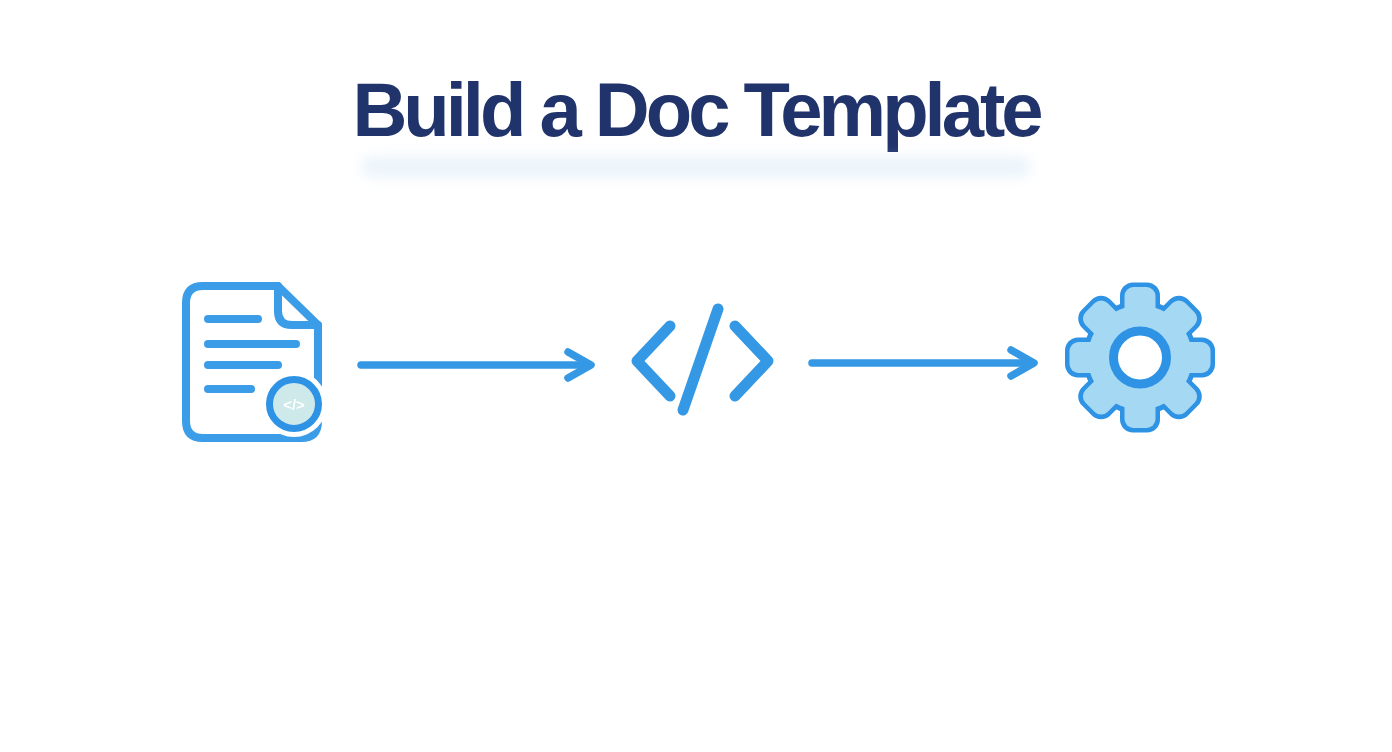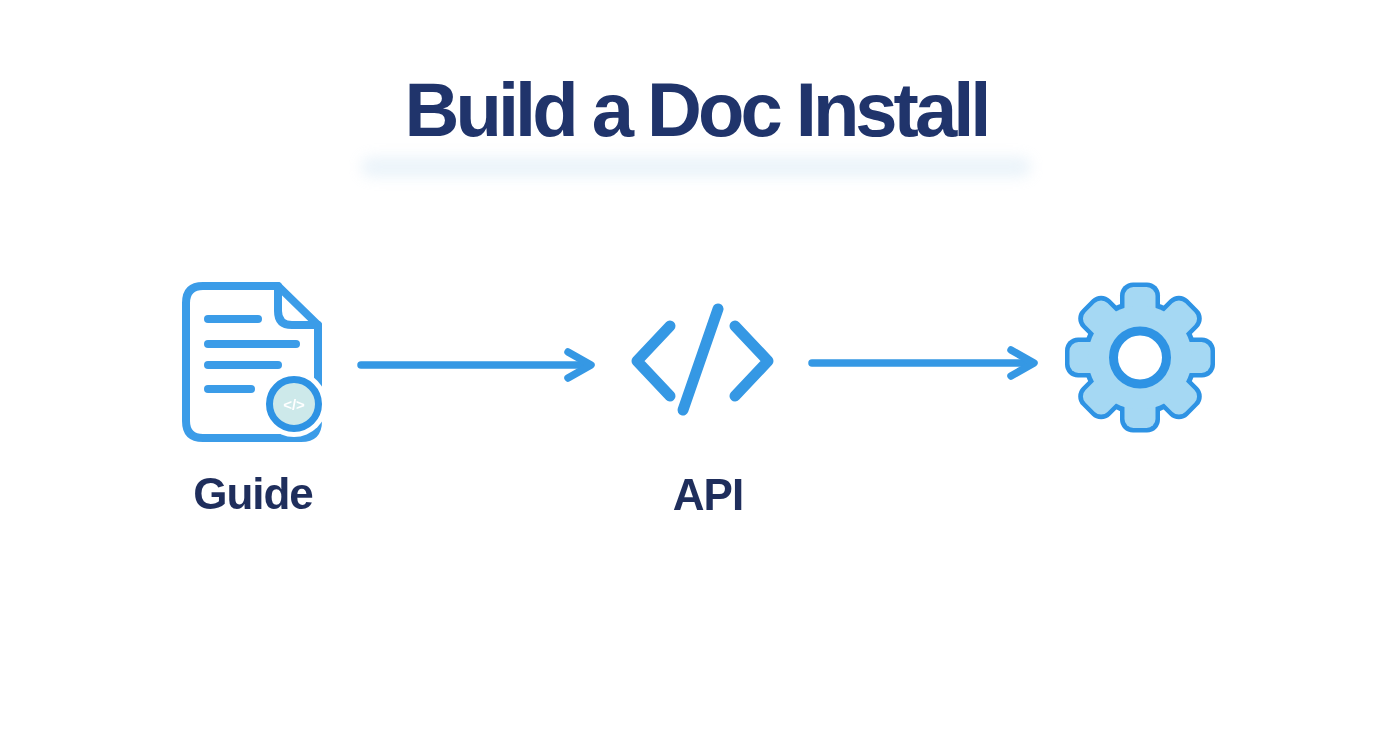--- a/index.html
+++ b/index.html
@@ -66,56 +66,54 @@
 
   .stroke-blue  { color: var(--icon-blue, #3b9ce8); }
   .arrow-blue   { color: var(--arrow-blue, #3598e4); }
   .gear-outline { color: var(--gear-outline-blue, #2e93e4); }
 </style>
 </head>
 <body>
 
 <div class="canvas">
 
-  <h1 class="title">Build a Doc Install</h1>
+  <h1 class="title">Build a Doc Template</h1>
 
   <div class="title-ghost"></div>
 
   <svg id="icon-doc" class="icon-abs stroke-blue" viewBox="0 0 152 162" aria-hidden="true">
     <g fill="none" stroke="currentColor" stroke-width="8" stroke-linecap="round" stroke-linejoin="round">
       <path d="M 97 5 H 22 Q 5 5 5 22 V 140 Q 5 157 22 157 H 120 Q 137 157 137 140 V 44 Z"></path>
       <path d="M 97 5 V 30 Q 97 44 111 44 H 137"></path>
       <path d="M 27 38 H 77"></path>
       <path d="M 27 63 H 115"></path>
       <path d="M 27 84 H 97"></path>
       <path d="M 27 108 H 70"></path>
     </g>
     <g>
       <circle cx="113" cy="123" r="33" fill="#ffffff"></circle>
       <circle cx="113" cy="123" r="24.5" style="fill: var(--badge-fill, #cde9ea); stroke: var(--gear-outline-blue, #2e93e4);" stroke-width="7"></circle>
       <text x="113" y="129" text-anchor="middle" font-size="15" font-weight="bold" font-family="Liberation Sans, sans-serif" fill="#ffffff">&lt;/&gt;</text>
     </g>
   </svg>
-  <div id="label-guide" class="step-label">Guide</div>
 
   <svg id="arrow-1" class="icon-abs arrow-blue" viewBox="0 0 244 34" aria-hidden="true">
     <g fill="none" stroke="currentColor" stroke-width="7.5" stroke-linecap="round" stroke-linejoin="round">
       <path d="M 5 17 H 230"></path>
       <path d="M 212 4 L 235 17 L 212 30"></path>
     </g>
   </svg>
 
   <svg id="icon-code" class="icon-abs arrow-blue" viewBox="0 0 155 115" aria-hidden="true">
     <g fill="none" stroke="currentColor" stroke-width="11" stroke-linecap="round" stroke-linejoin="round">
       <path d="M 45 24 L 12 59 L 45 94"></path>
       <path d="M 93 7 L 58 108"></path>
       <path d="M 110 24 L 143 59 L 110 94"></path>
     </g>
   </svg>
-  <div id="label-api" class="step-label">API</div>
 
   <svg id="arrow-2" class="icon-abs arrow-blue" viewBox="0 0 236 34" aria-hidden="true">
     <g fill="none" stroke="currentColor" stroke-width="7.5" stroke-linecap="round" stroke-linejoin="round">
       <path d="M 5 17 H 222"></path>
       <path d="M 204 4 L 227 17 L 204 30"></path>
     </g>
   </svg>
 
   <svg id="icon-gear" class="icon-abs gear-outline" viewBox="0 0 150 150" aria-hidden="true">
 

